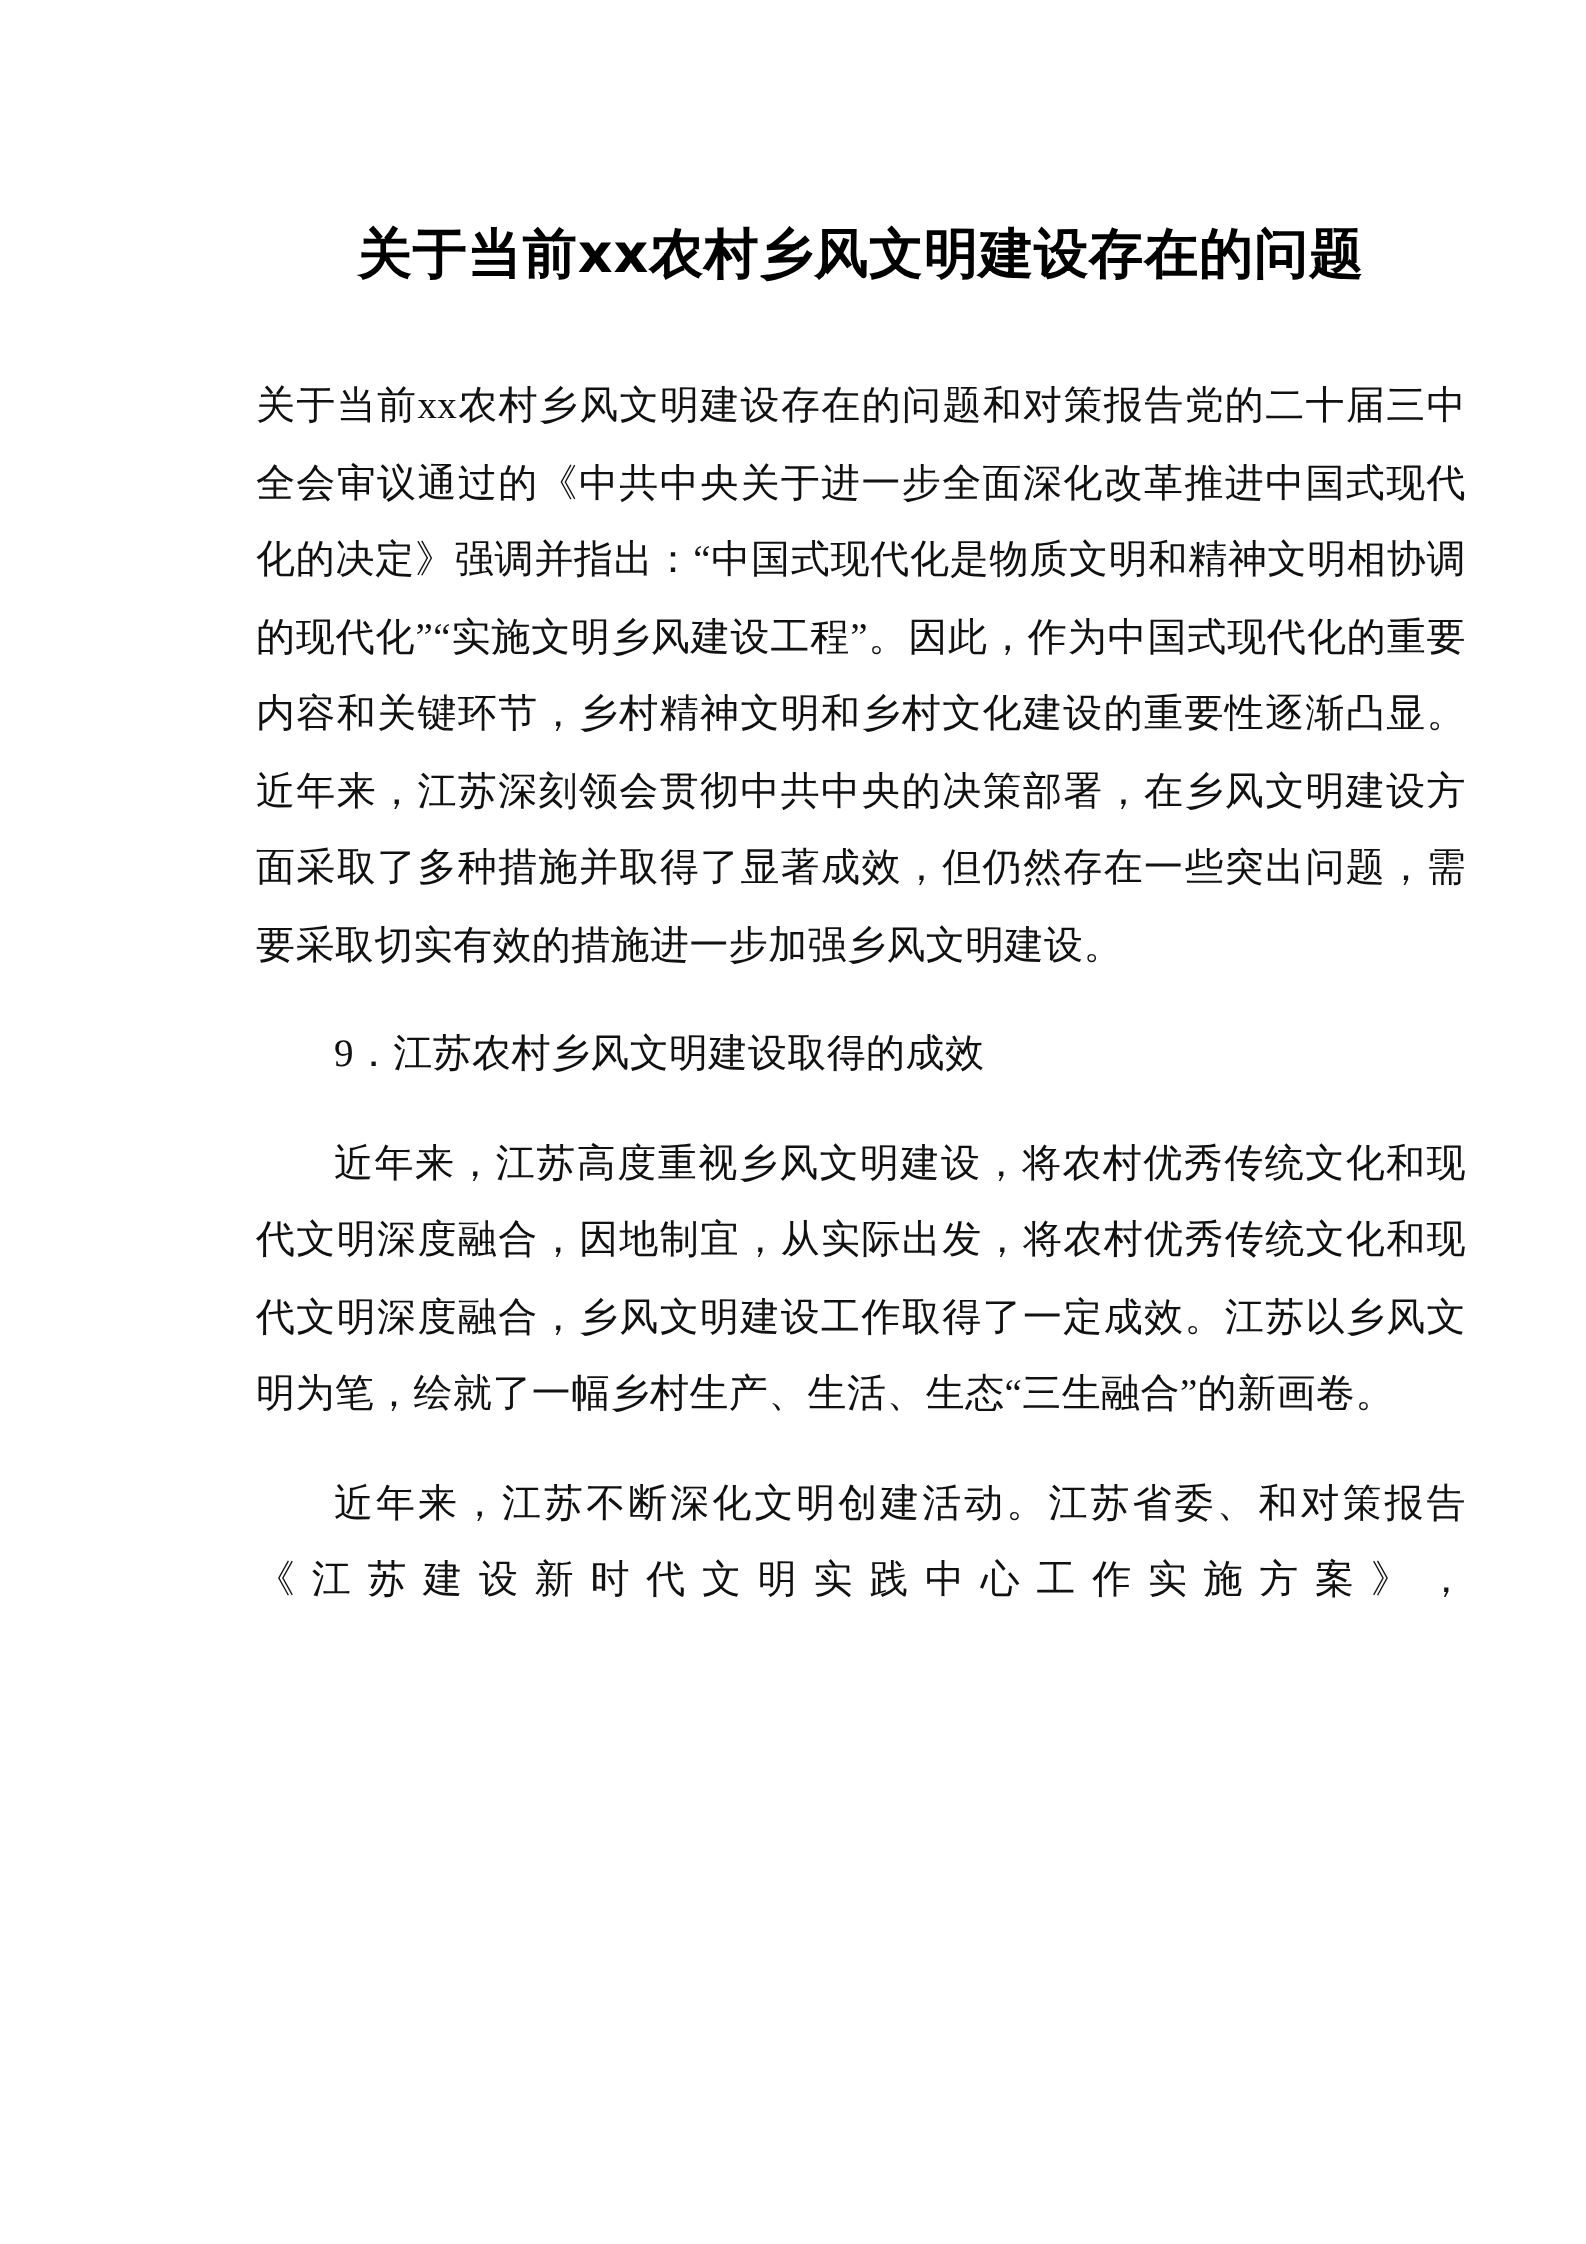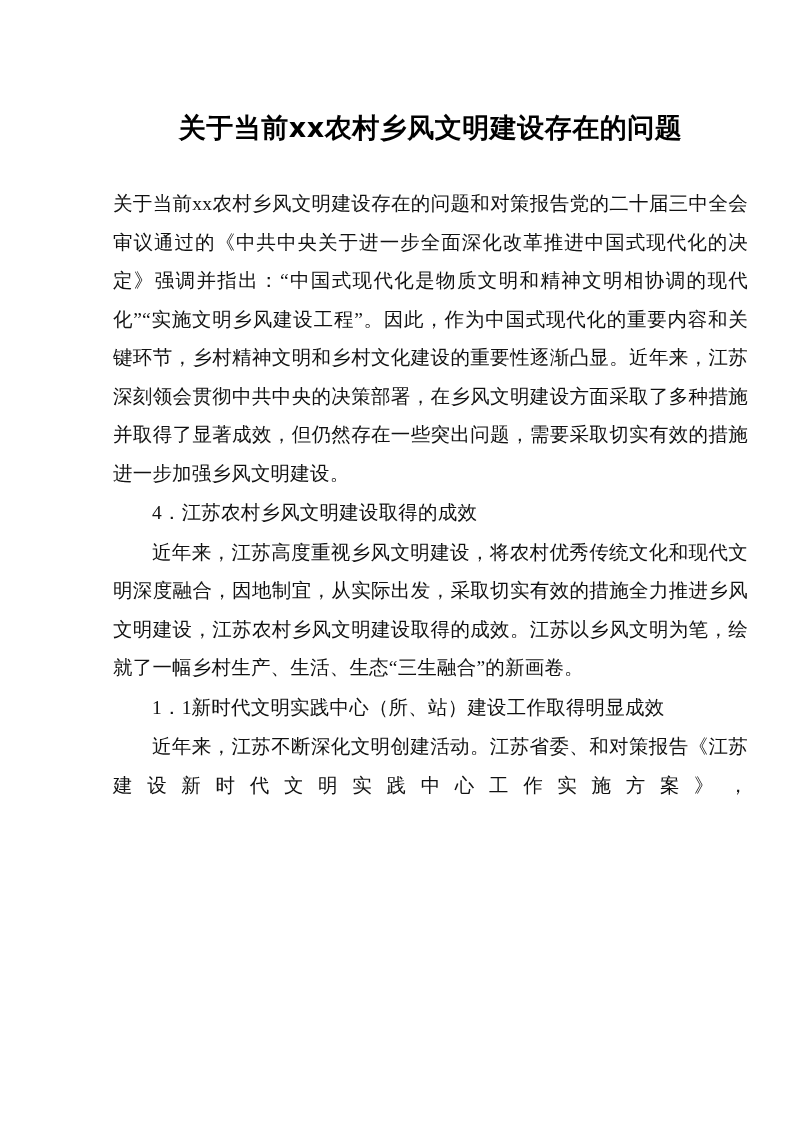--- a/index.html
+++ b/index.html
@@ -25,21 +25,21 @@
     font-family: "DejaVu Sans", "Liberation Sans", sans-serif;
     font-weight: bold;
     font-size: 27px;
     line-height: 46px;
     text-align: center;
     letter-spacing: 0.5px;
     margin: 0 0 34px 0;
     color: #000;
   }
   .body-text p {
-    margin: 1px;
+    margin: 16px;
     font-size: 19.5px;
     line-height: 38.5px;
     text-align: justify;
     text-justify: inter-ideograph;
     letter-spacing: 0.2px;
     color: #111;
   }
   .indent {
     text-indent: 39px;
   }
@@ -51,19 +51,18 @@
 <body>
 
 <div class="page">
 
   <h1 class="doc-title">
     <span>关于当前xx农村乡风文明建设存在的问题</span><br>
   </h1>
 
   <div class="body-text">
     <p>关于当前xx农村乡风文明建设存在的问题和对策报告党的二十届三中全会审议通过的《中共中央关于进一步全面深化改革推进中国式现代化的决定》强调并指出：“中国式现代化是物质文明和精神文明相协调的现代化”“实施文明乡风建设工程”。因此，作为中国式现代化的重要内容和关键环节，乡村精神文明和乡村文化建设的重要性逐渐凸显。近年来，江苏深刻领会贯彻中共中央的决策部署，在乡风文明建设方面采取了多种措施并取得了显著成效，但仍然存在一些突出问题，需要采取切实有效的措施进一步加强乡风文明建设。</p>
-    <p class="indent">4．江苏农村乡风文明建设取得的成效</p>
-    <p class="indent">近年来，江苏高度重视乡风文明建设，将农村优秀传统文化和现代文明深度融合，因地制宜，从实际出发，采取切实有效的措施全力推进乡风文明建设，江苏农村乡风文明建设取得的成效。江苏以乡风文明为笔，绘就了一幅乡村生产、生活、生态“三生融合”的新画卷。</p>
-    <p class="indent">1．1新时代文明实践中心（所、站）建设工作取得明显成效</p>
+    <p class="indent">9．江苏农村乡风文明建设取得的成效</p>
+    <p class="indent">近年来，江苏高度重视乡风文明建设，将农村优秀传统文化和现代文明深度融合，因地制宜，从实际出发，将农村优秀传统文化和现代文明深度融合，乡风文明建设工作取得了一定成效。江苏以乡风文明为笔，绘就了一幅乡村生产、生活、生态“三生融合”的新画卷。</p>
     <p class="indent just-stretch">近年来，江苏不断深化文明创建活动。江苏省委、和对策报告《江苏建设新时代文明实践中心工作实施方案》，</p>
   </div>
 
 </div>
 
 </body></html>

